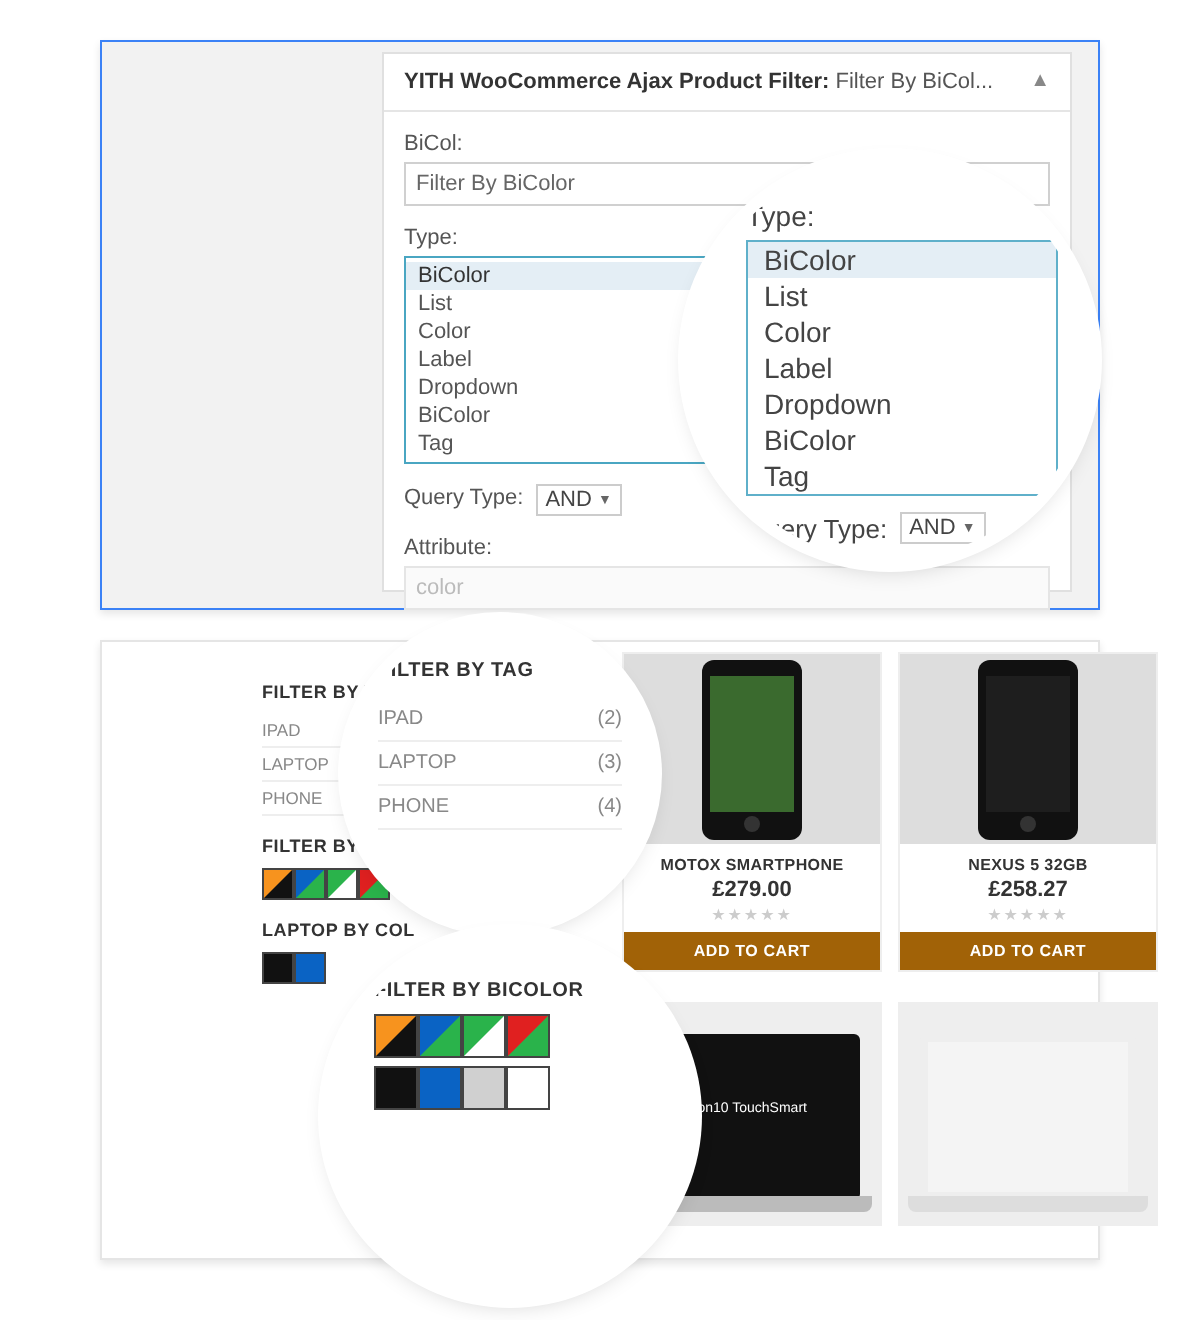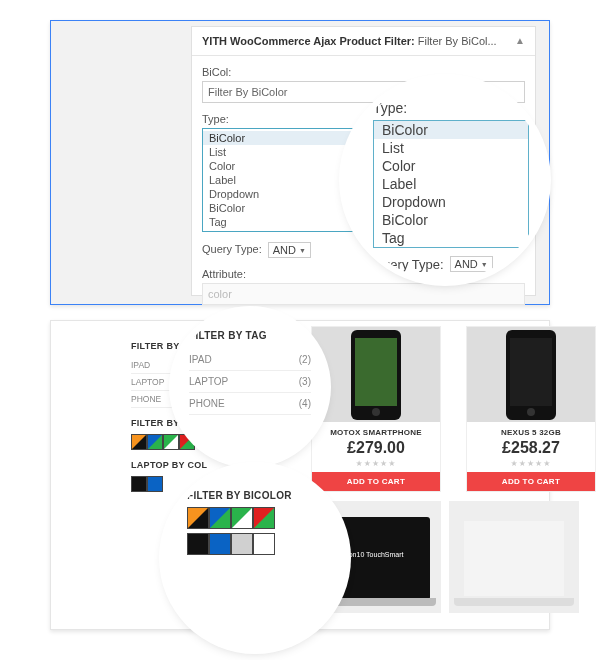--- a/index.html
+++ b/index.html
@@ -133,33 +133,33 @@
   .bi::after {
     content: ""; position: absolute; inset: 0;
     clip-path: polygon(100% 0, 100% 100%, 0 100%);
     background: var(--c2);
   }
   .bi { background: var(--c1); }
 
   
   .grid {
     position: absolute; left: 260px; top: 5px;
-    width: 290px; display: flex; gap: 25px;
+    width: 290px; display: flex; gap: 8px;
   }
   .card {
     width: 130px; background: #fff;
     border: 1px solid #eee; text-align: center;
     font-size: 9px; color: #333;
   }
   .card .img { height: 95px; background: #ddd; position: relative; overflow: hidden; }
   .card .name { font-weight: bold; font-size: 8px; margin: 6px 0 2px; letter-spacing: .2px; }
-  .card .price { font-weight: bold; font-size: 16px; }
+  .card .price { font-weight: bold; font-size: 11px; }
   .card .stars { color: #ccc; font-size: 8px; letter-spacing: 1px; margin: 2px 0 4px; }
   .card .btn {
-    background: #ef4444; color: #fff;
+    background: #a16207; color: #fff;
     font-size: 8px; font-weight: bold;
     padding: 5px 14px; letter-spacing: .3px;
   }
   .grid2 {
     position: absolute; left: 260px; top: 180px;
     width: 290px; display: flex; gap: 8px;
   }
   .card2 {
     width: 130px; background: #fff;
     border: 1px solid #eee;

